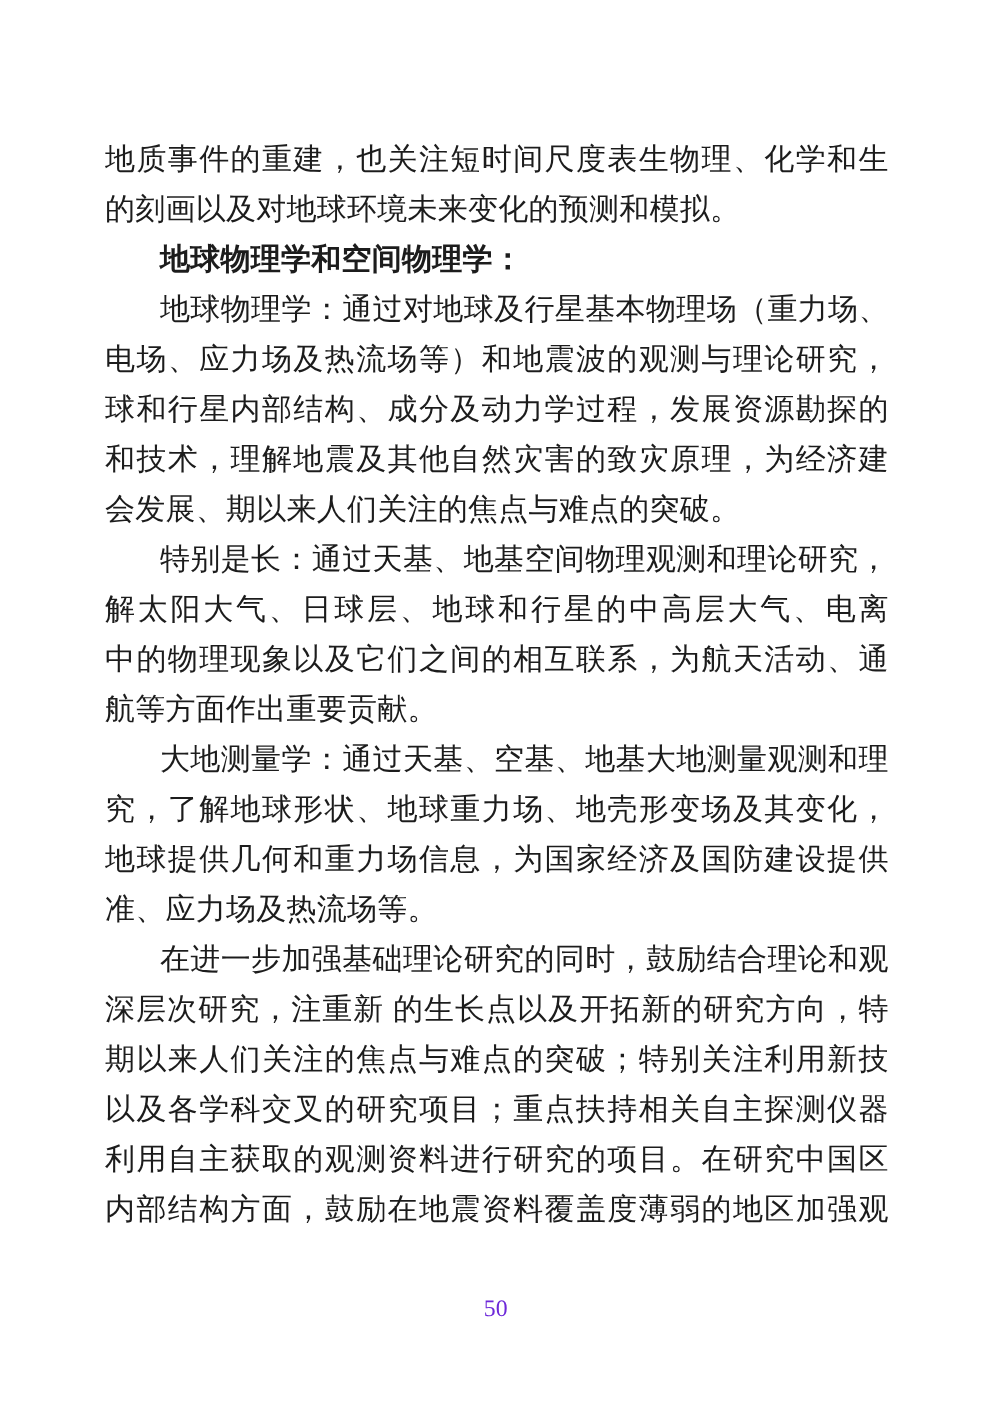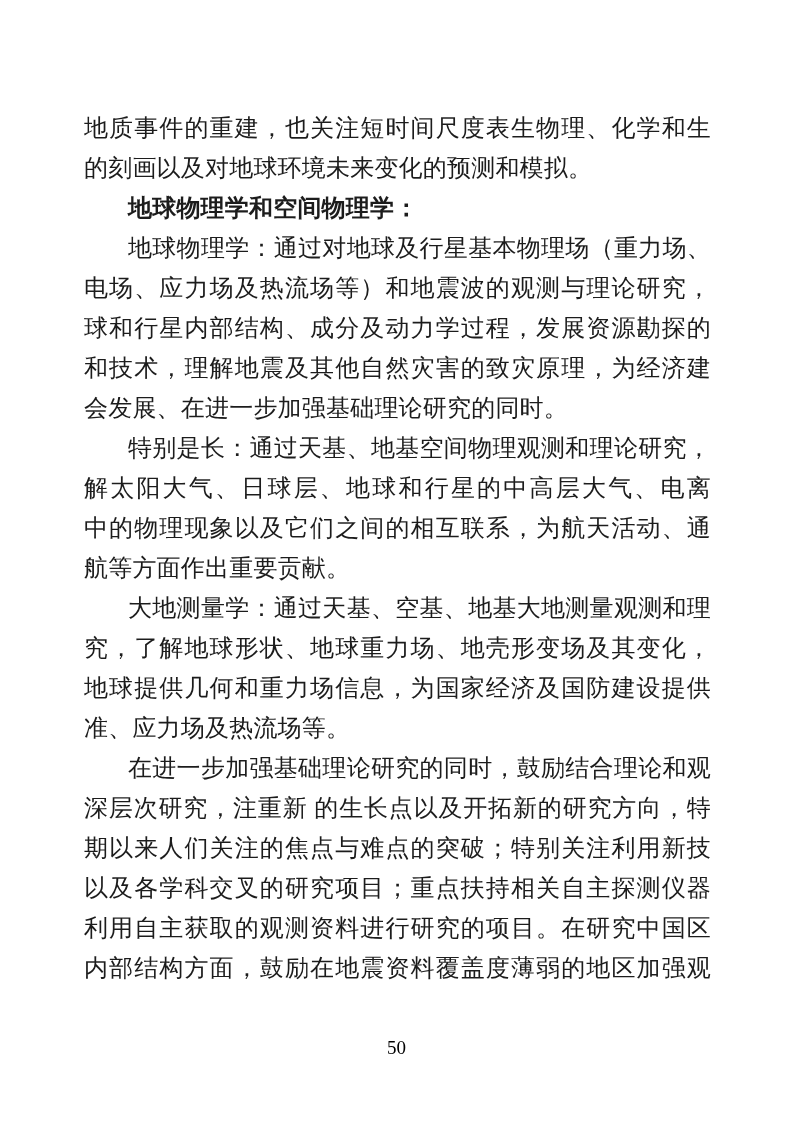--- a/index.html
+++ b/index.html
@@ -51,41 +51,41 @@
   .bold .line { font-weight: bold; }
 
   .page-number {
     position: absolute;
     top: 1036px;
     left: 0;
     width: 100%;
     text-align: center;
     font-size: 19px;
     line-height: 24px;
-    color: #000000;
+    color: #6d28d9;
   }
 </style>
 </head>
 <body>
 
 <main class="page">
   <section class="text-block" id="text-block">
       <div class="paragraph">
         <div class="line">地质事件的重建，也关注短时间尺度表生物理、化学和生物过程</div>
         <div class="line end">的刻画以及对地球环境未来变化的预测和模拟。</div>
       </div>
       <div class="paragraph bold">
         <div class="line indent end">地球物理学和空间物理学：</div>
       </div>
       <div class="paragraph">
         <div class="line indent">地球物理学：通过对地球及行星基本物理场（重力场、磁场、</div>
         <div class="line">电场、应力场及热流场等）和地震波的观测与理论研究，揭示地</div>
         <div class="line">球和行星内部结构、成分及动力学过程，发展资源勘探的新方法</div>
         <div class="line">和技术，理解地震及其他自然灾害的致灾原理，为经济建设、社</div>
-        <div class="line end">会发展、在进一步加强基础理论研究的同时。</div>
+        <div class="line end">会发展、期以来人们关注的焦点与难点的突破。</div>
       </div>
       <div class="paragraph">
         <div class="line indent">特别是长：通过天基、地基空间物理观测和理论研究，了</div>
         <div class="line">解太阳大气、日球层、地球和行星的中高层大气、电离层、磁层</div>
         <div class="line">中的物理现象以及它们之间的相互联系，为航天活动、通信、导</div>
         <div class="line end">航等方面作出重要贡献。</div>
       </div>
       <div class="paragraph">
         <div class="line indent">大地测量学：通过天基、空基、地基大地测量观测和理论研</div>
         <div class="line">究，了解地球形状、地球重力场、地壳形变场及其变化，为认识</div>

